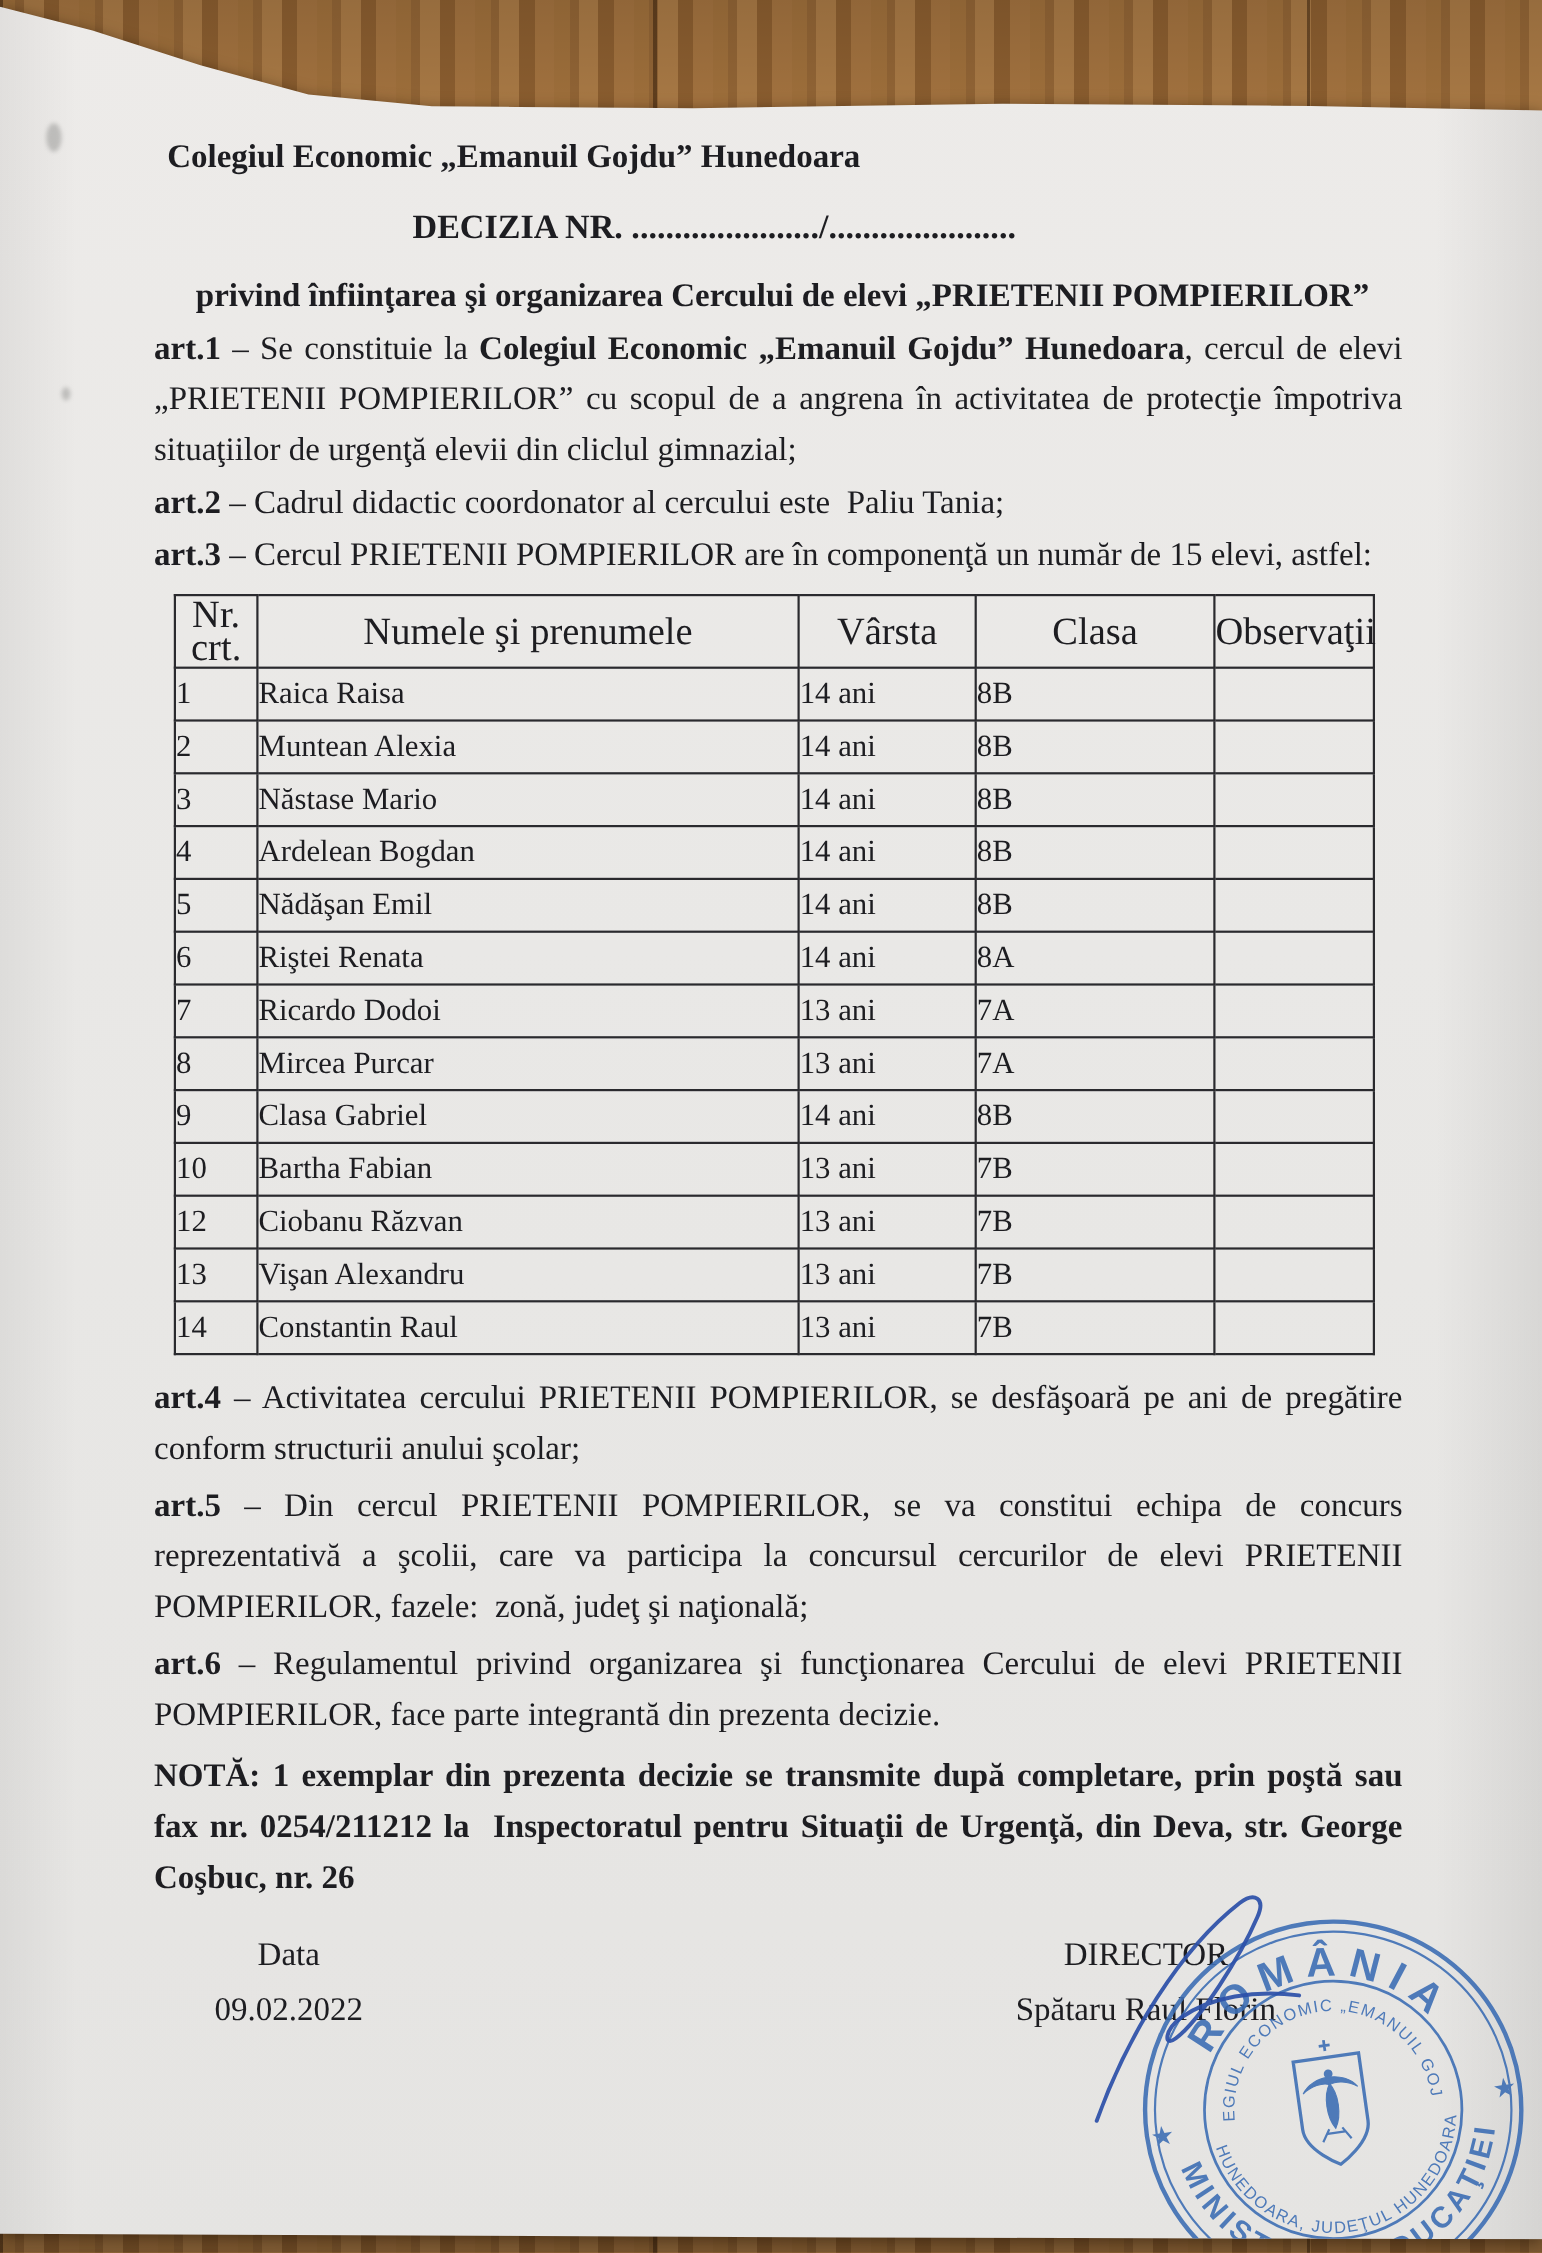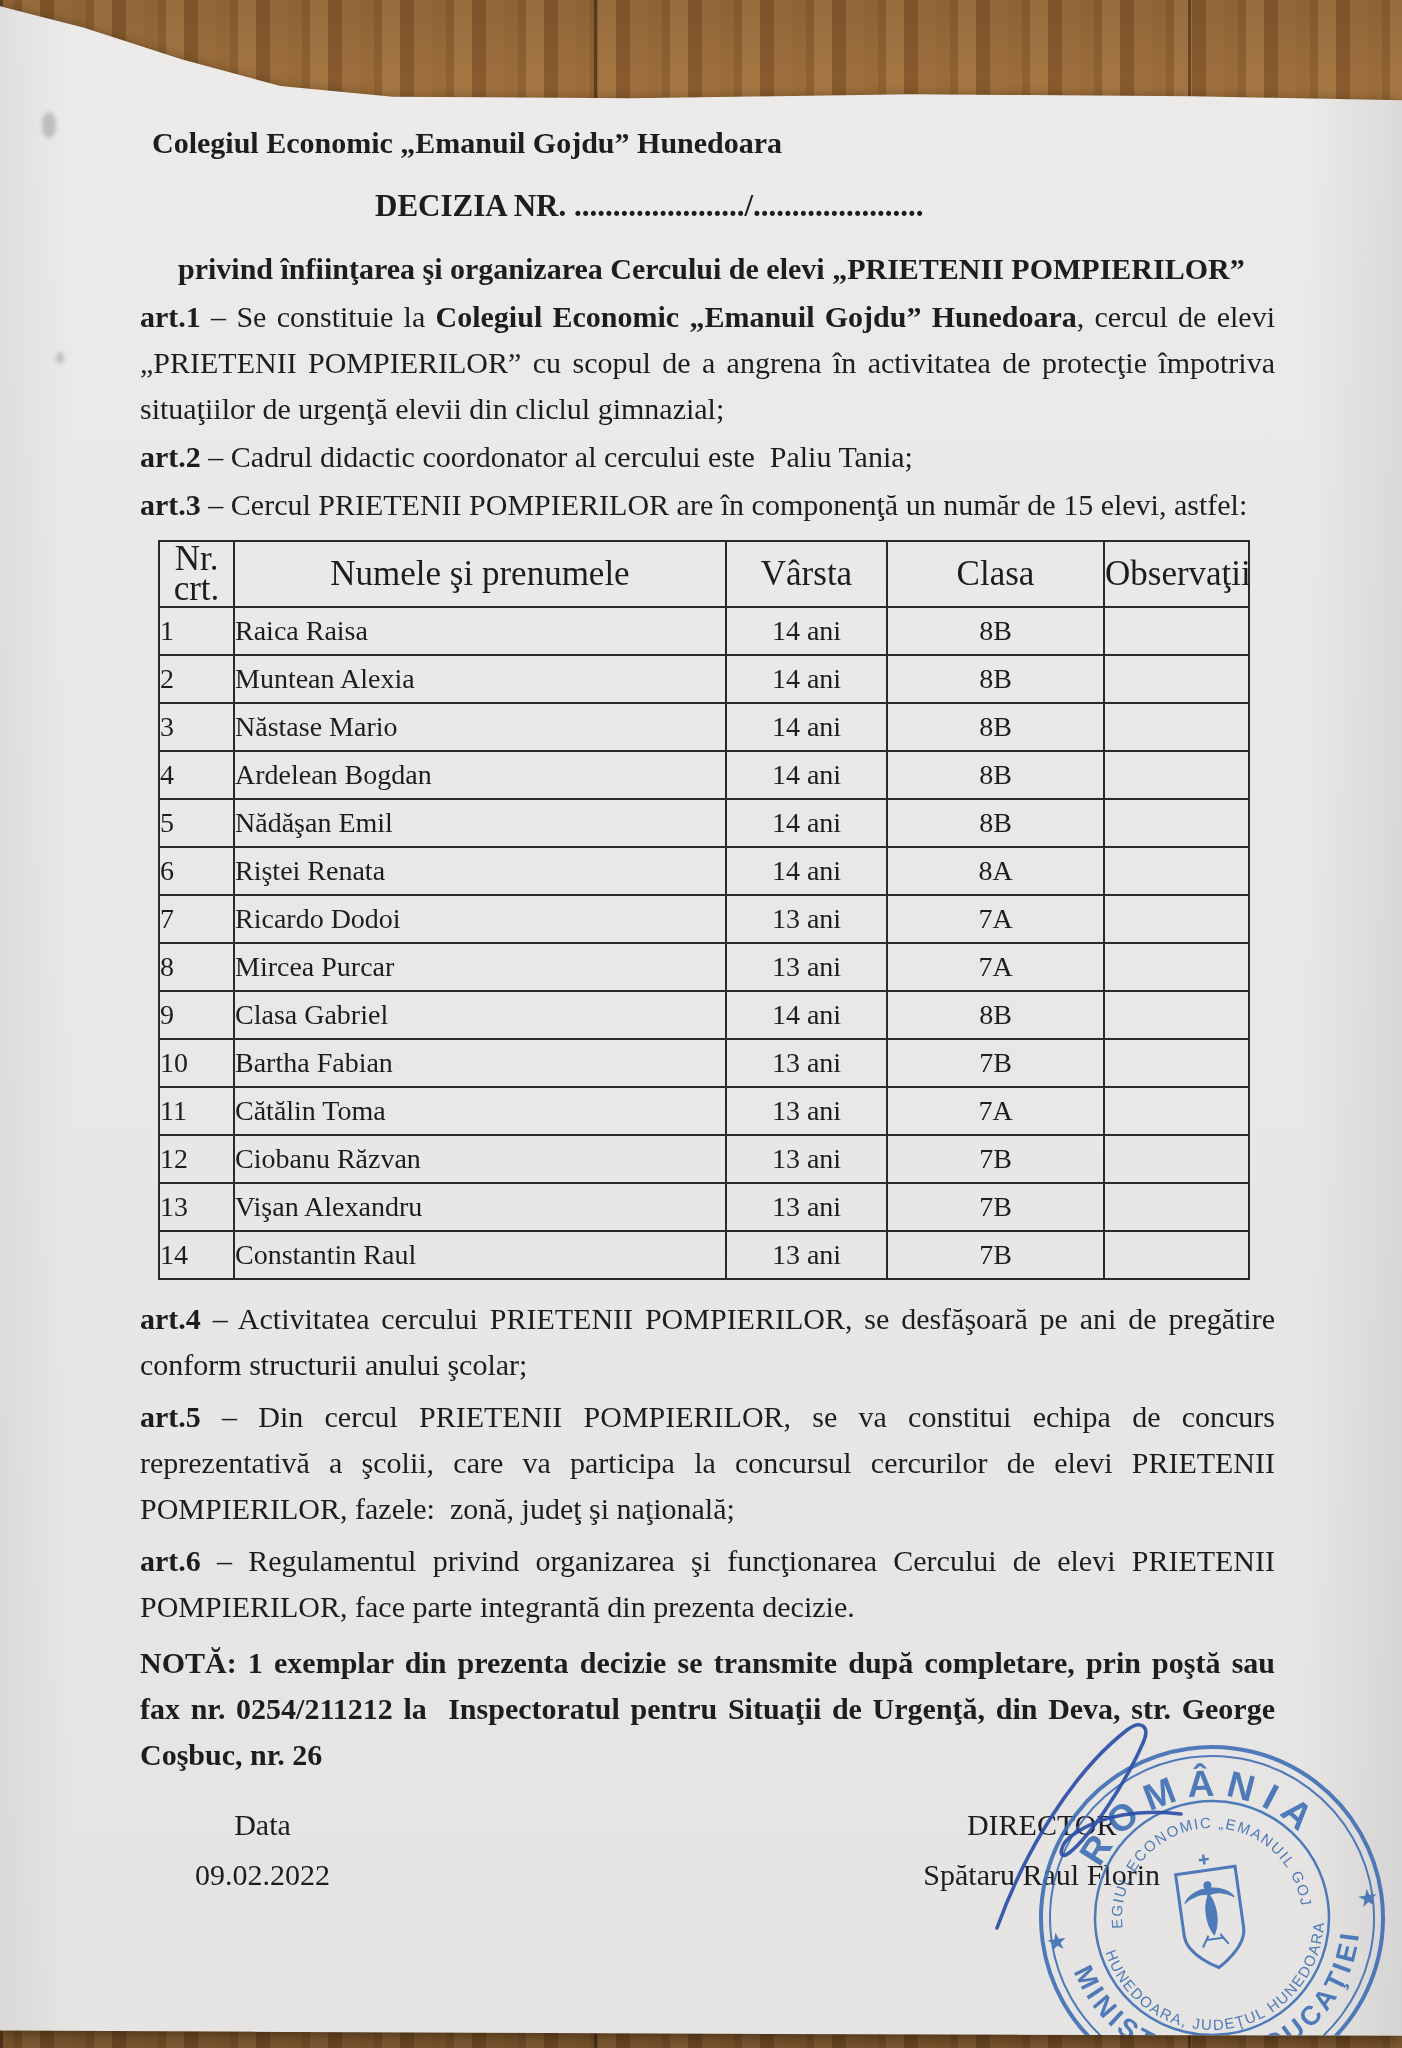--- a/index.html
+++ b/index.html
@@ -38,21 +38,21 @@
   table.roster thead th{font-weight:normal;font-size:35px;height:64px;vertical-align:middle;text-align:center;}
   th.col-nr{text-align:left;padding-left:12px;line-height:30px;}
   td{height:34px;vertical-align:middle;}
   .col-nr{width:73px;}
   .col-name{width:490px;}
   .col-age{width:159px;border-radius:27px;}
   .col-class{width:215px;}
   .col-obs{width:143px;}
   td.col-nr{text-align:left;padding-left:16px;}
   td.col-name{text-align:left;padding-left:16px;}
-  td.col-age,td.col-class{text-align:center;}
+  td.col-age,td.col-class{}
   .after-table{margin-top:16px;}
   .note-para{font-weight:bold;margin-top:10px;}
   .footer-row{display:flex;justify-content:space-between;margin-top:24px;}
   .footer-left{margin-left:55px;text-align:center;}
   .footer-right{margin-right:115px;text-align:center;}
   .footer-left .val,.footer-right .val{margin-top:4px;}
   .stamp{position:absolute;left:1022px;top:1728px;width:380px;height:380px;opacity:.9;transform:rotate(-8deg);}
   .stamp text{fill:var(--ink);stroke:none;font-family:"Liberation Sans", sans-serif;}
   .stamp .ring{fill:none;stroke:var(--ink);}
   .signature{position:absolute;left:975px;top:1690px;width:280px;height:260px;}
@@ -150,27 +150,20 @@
               <td class="col-name">Clasa Gabriel</td>
               <td class="col-age">14 ani</td>
               <td class="col-class">8B</td>
               <td class="col-obs"></td>
             </tr>
             <tr>
               <td class="col-nr">10</td>
               <td class="col-name">Bartha Fabian</td>
               <td class="col-age">13 ani</td>
               <td class="col-class">7B</td>
-              <td class="col-obs"></td>
-            </tr>
-            <tr>
-              <td class="col-nr">11</td>
-              <td class="col-name">Cătălin Toma</td>
-              <td class="col-age">13 ani</td>
-              <td class="col-class">7A</td>
               <td class="col-obs"></td>
             </tr>
             <tr>
               <td class="col-nr">12</td>
               <td class="col-name">Ciobanu Răzvan</td>
               <td class="col-age">13 ani</td>
               <td class="col-class">7B</td>
               <td class="col-obs"></td>
             </tr>
             <tr>

